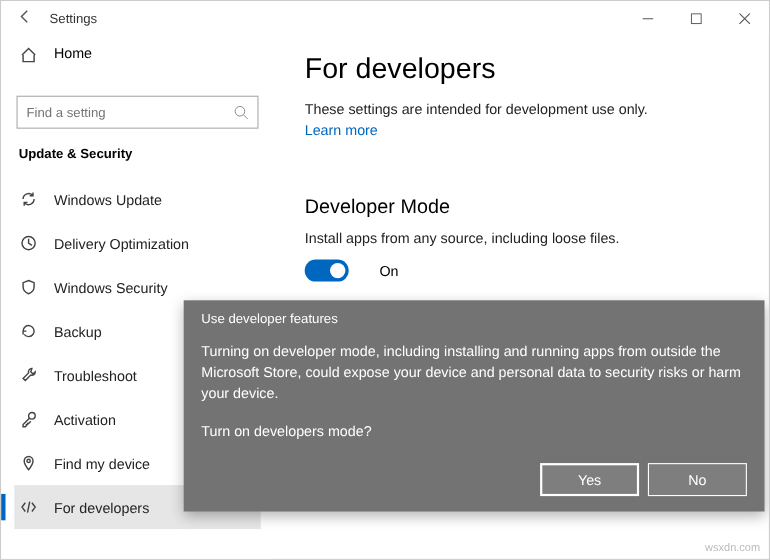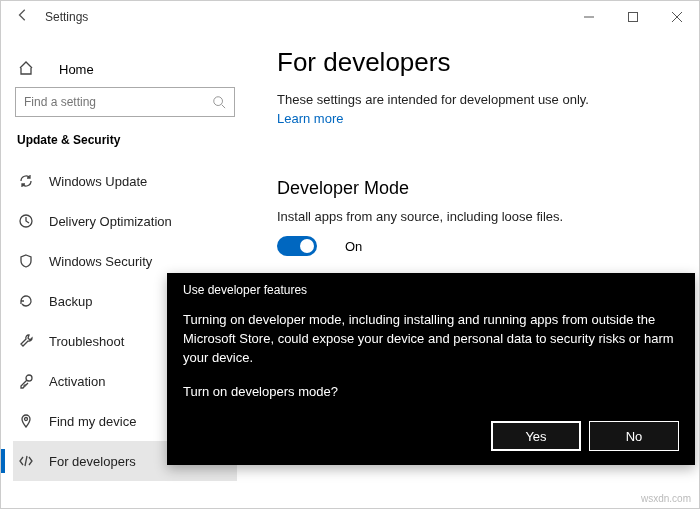--- a/index.html
+++ b/index.html
@@ -21,21 +21,21 @@
     background: #fff;
   }
   .titlebar .back { width: 44px; text-align: center; font-size: 16px; color: #555; }
   .titlebar .title { font-size: 12px; color: #333; }
   .winbtns { margin-left: auto; display: flex; }
   .winbtn { width: 44px; height: 32px; display:flex; align-items:center; justify-content:center; color:#555; font-size:11px; }
   .winbtn.close svg { width:10px; height:10px; }
   
   .content { display: flex; height: calc(100% - 32px); }
   .sidebar { width: 248px; background: #fff; padding: 8px 12px 0 12px; display:flex; flex-direction:column; }
-  .side-home { display:flex; align-items:flex-end; height: 36px; gap:24px; padding-left:4px; margin-bottom:6px; }
+  .side-home { display:flex; align-items:flex-start; height: 36px; gap:14px; padding-left:4px; margin-bottom:6px; }
   .searchbox { display:flex; align-items:center; border:1px solid #aaa; height:30px; padding:0 8px; margin:4px 2px 16px 2px; background:#fff; }
   .searchbox input { flex:1; border:none; outline:none; font-size:12px; color:#888; background:transparent; }
   .search-ico { width:14px;height:14px; }
   .cat-title { font-size:12px; font-weight:600; margin:0 0 14px 4px; }
   .navlist { display:flex; flex-direction:column; gap:0;text-align:right; }
   .navitem { display:flex; align-items:center; height:40px; gap:14px; padding-left:4px; font-size:13px; color:#222; position:relative; }
   .navitem.selected { background:#e6e6e6; }
   .navitem.selected::before { content:""; position:absolute; left:-12px; top:8px; bottom:8px; width:4px; background:#0067c0; }
   .nav-ico { width:18px; height:18px; display:flex; align-items:center; justify-content:center; color:#444; }
   .nav-ico svg { width:16px;height:16px; stroke:#444; fill:none; stroke-width:1.3; }
@@ -48,21 +48,21 @@
   .sub { font-size:13px; color:#222; margin-bottom:12px; }
   .toggle-row { display:flex; align-items:center; gap:28px; margin-bottom:10px; }
   .toggle { width:40px; height:20px; border-radius:10px; background:#0067c0; position:relative; }
   .toggle::after { content:""; position:absolute; right:3px; top:3px; width:14px; height:14px; border-radius:50%; background:#fff; }
   .note { font-size:12px; color:#666; margin-top:168px; }
   
   .dialog {
     position:absolute;
     left:166px; top:272px;
     width:528px; height:192px;
-    background:#000000;
+    background:#737373;
     color:#fff;
     padding:10px 16px 14px 16px;
     box-shadow: 0 4px 12px rgba(0,0,0,.3);
   }
   .dlg-title { font-size:12px; margin-bottom:14px; }
   .dlg-body { font-size:13px; line-height:1.45; }
   .dlg-q { font-size:13px; margin-top:16px; }
   .dlg-btns { position:absolute; right:16px; bottom:14px; display:flex; gap:8px; }
   .dlg-btn { width:90px; height:30px; border:1.5px solid #fff; background:rgba(255,255,255,.08); color:#fff; display:flex; align-items:center; justify-content:center; font-size:13px; }
   .dlg-btn.primary { border:2px solid #fff; }

